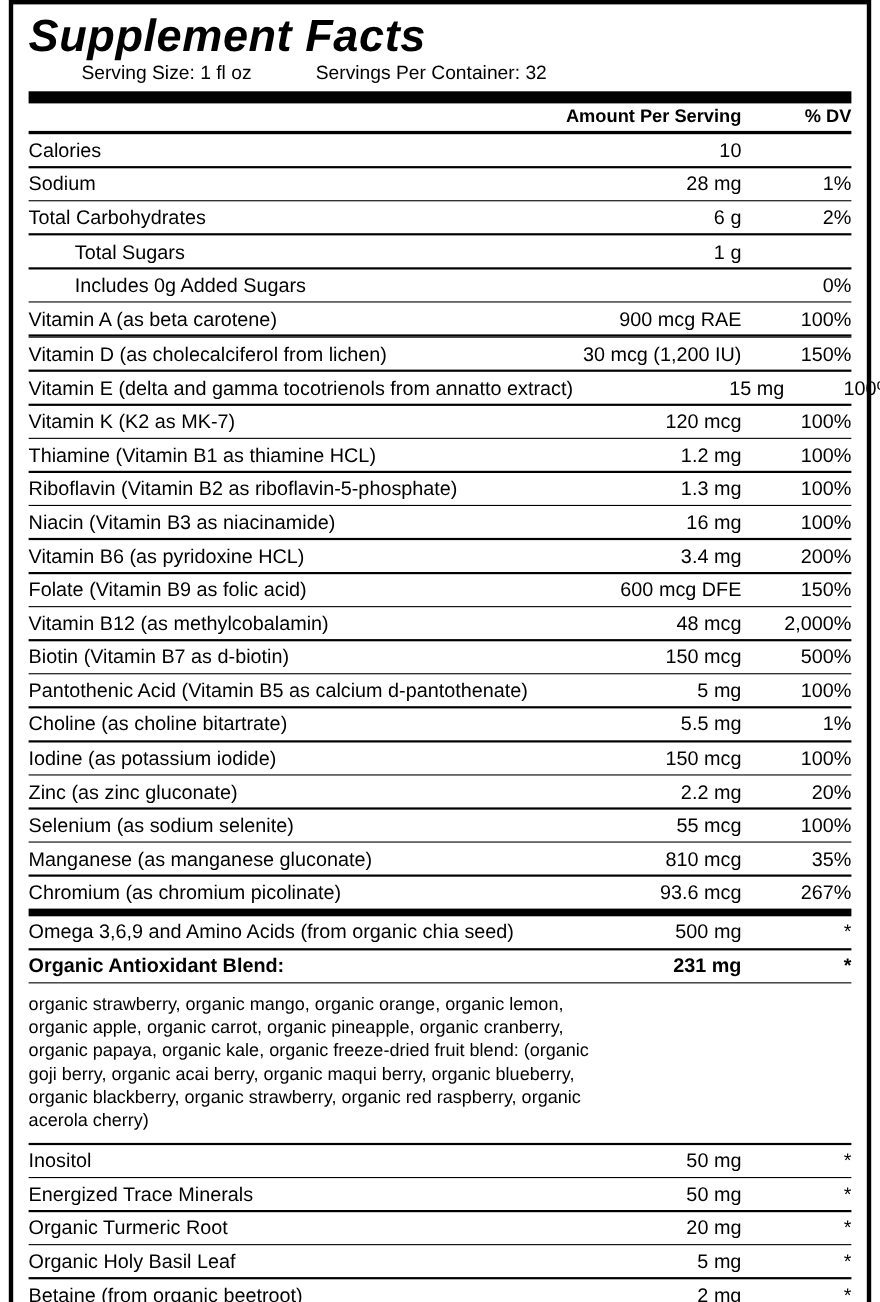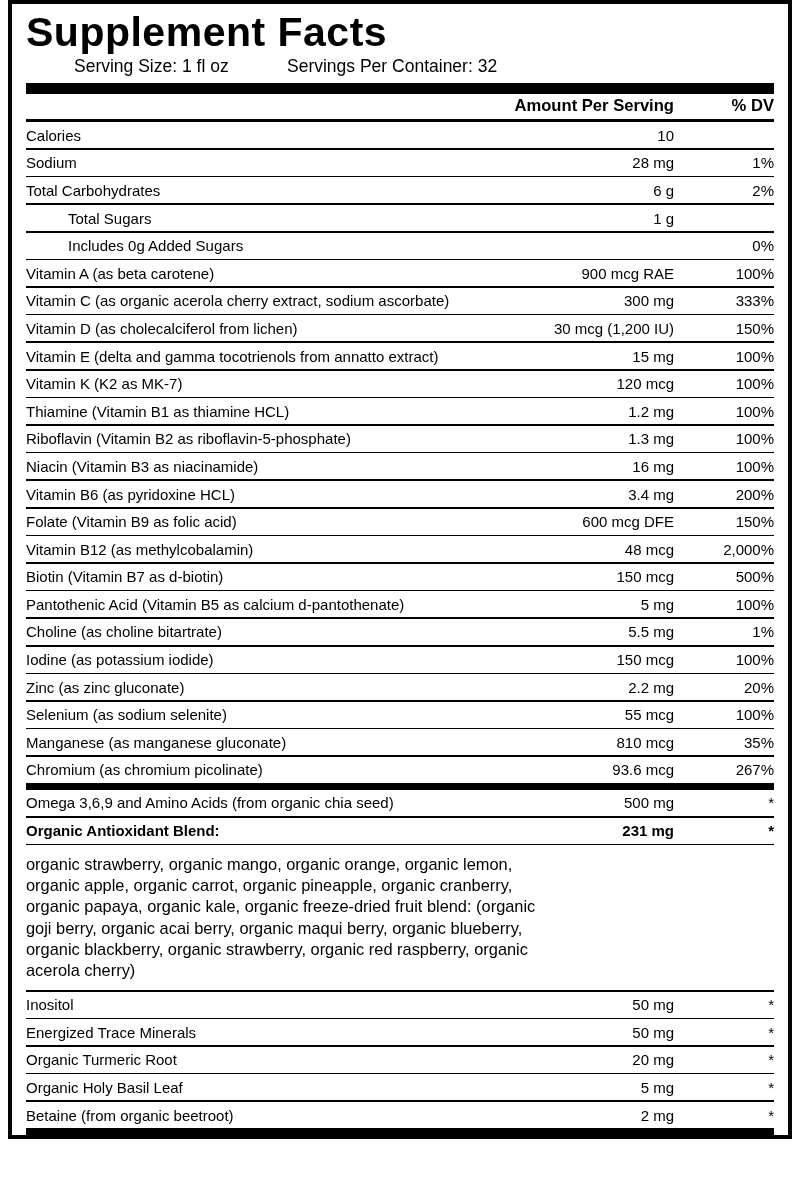--- a/index.html
+++ b/index.html
@@ -30,20 +30,21 @@
 
   
   .title {
     font-size: 41px;
     font-weight: bold;
     letter-spacing: 0.5px;
     line-height: 1.02;
     padding-top: 8px;
     padding-bottom: 2px;
     white-space: nowrap;
+    font-style: italic;
   }
 
   
   .serving-line {
     display: flex;
     font-size: 17.5px;
     line-height: 1.25;
     padding-bottom: 5px;
   }
   .serving-size { width: 213px; flex: 0 0 213px; margin-left: 48px; }
@@ -66,21 +67,21 @@
   }
   .rule-thin {
     height: 1.6px;
     background: #000;
   }
 
   
   .row {
     display: flex;
     align-items: baseline;
-    font-size: 15px;
+    font-size: 18px;
     line-height: 1.0;
     padding: 5.5px 0 5.5px 0;
   }
   .row .nm {
     flex: 1 1 auto;
     white-space: nowrap;
     overflow: visible;
   }
   .row .amt {
     flex: 0 0 200px;
@@ -180,25 +181,20 @@
           <span class="amt"></span>
           <span class="dv">0%</span>
         </div>
         <div class="rule-thin"></div>
         <div class="row">
           <span class="nm">Vitamin A (as beta carotene)</span>
           <span class="amt">900 mcg RAE</span>
           <span class="dv">100%</span>
         </div>
         <div class="rule-thin"></div>
-        <div class="row">
-          <span class="nm">Vitamin C (as organic acerola cherry extract, sodium ascorbate)</span>
-          <span class="amt">300 mg</span>
-          <span class="dv">333%</span>
-        </div>
         <div class="rule-thin"></div>
         <div class="row">
           <span class="nm">Vitamin D (as cholecalciferol from lichen)</span>
           <span class="amt">30 mcg (1,200 IU)</span>
           <span class="dv">150%</span>
         </div>
         <div class="rule-thin"></div>
         <div class="row">
           <span class="nm">Vitamin E (delta and gamma tocotrienols from annatto extract)</span>
           <span class="amt">15 mg</span>

